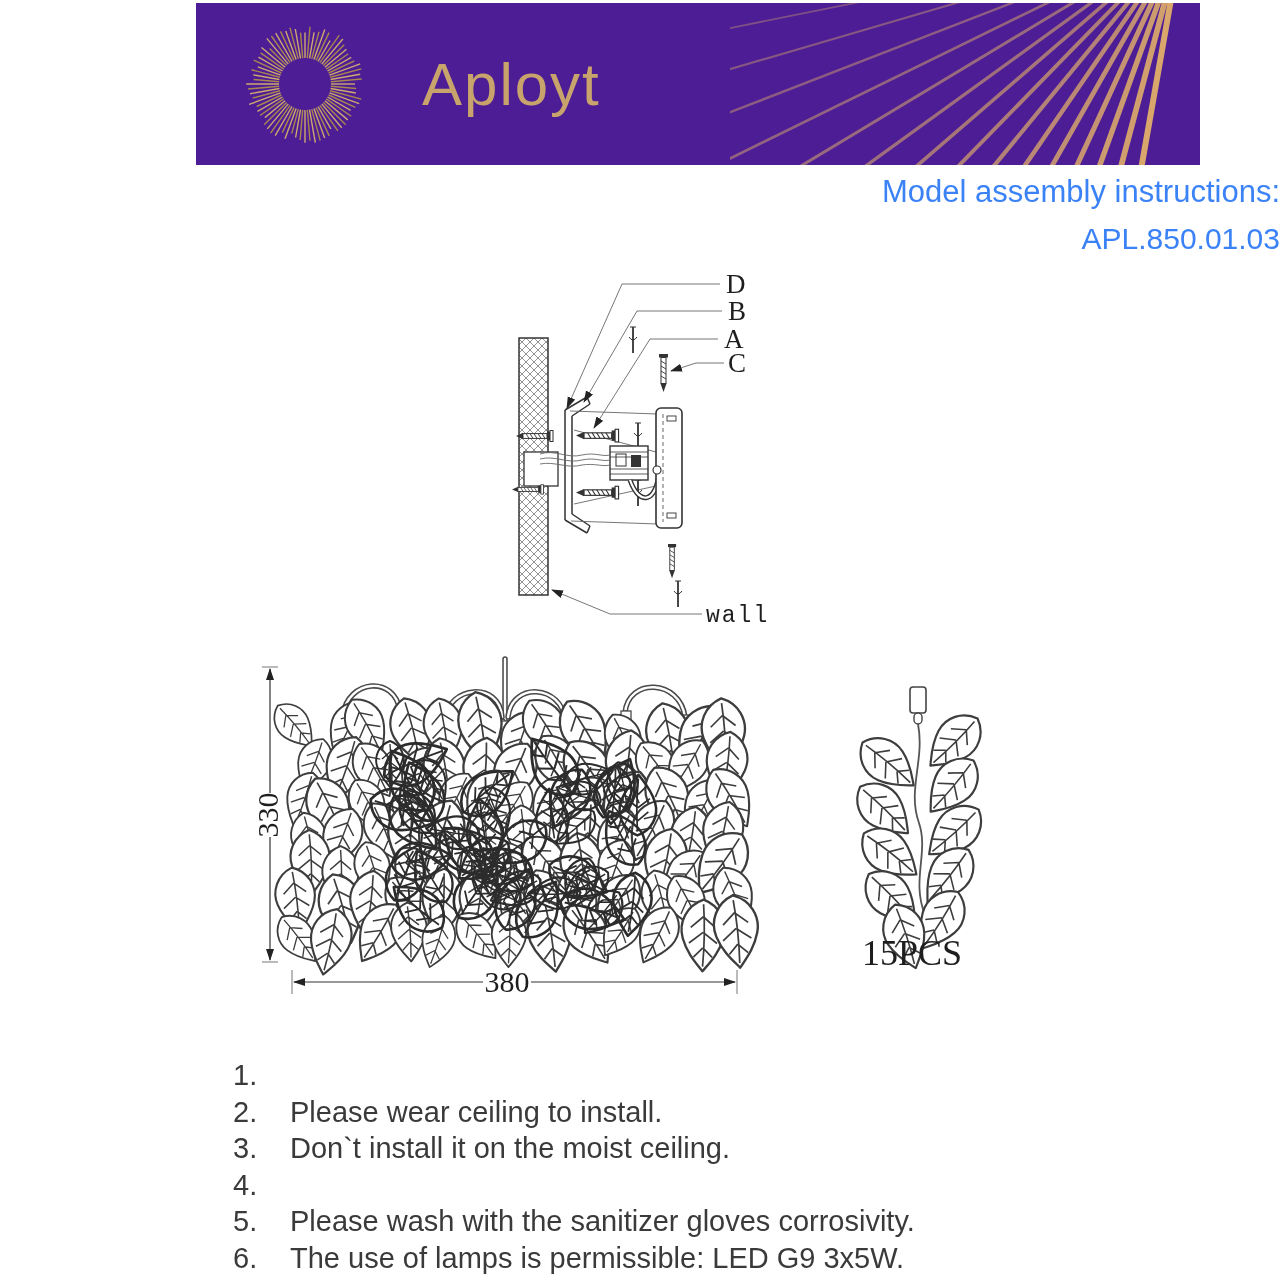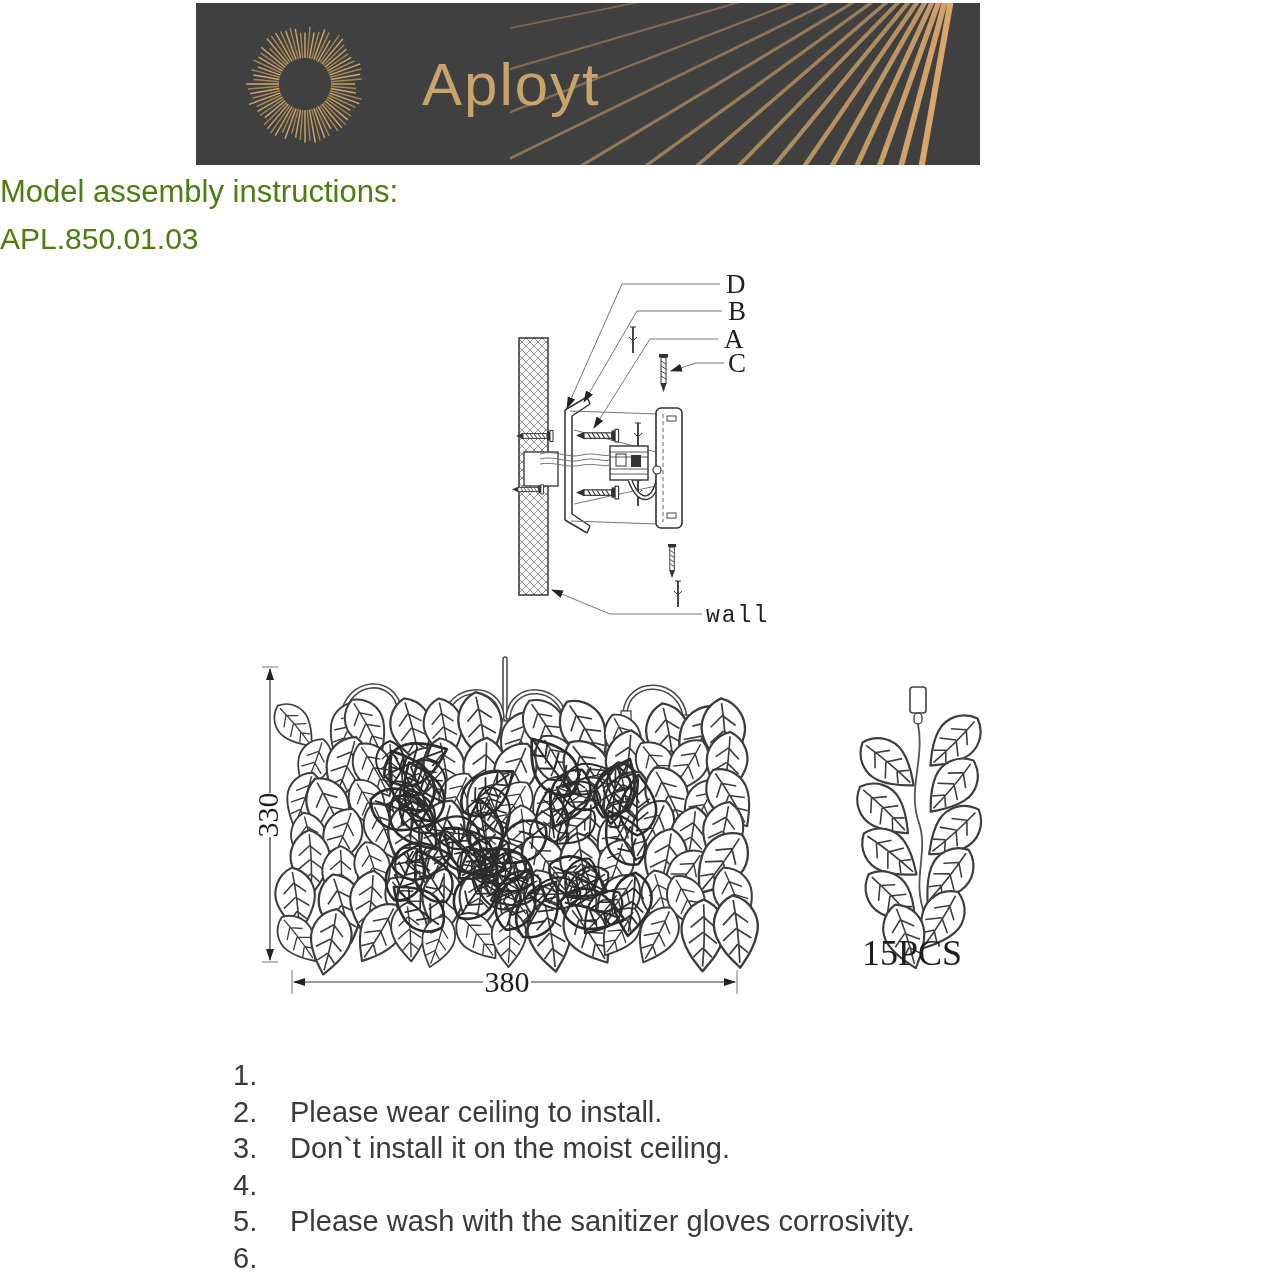--- a/index.html
+++ b/index.html
@@ -1,29 +1,29 @@
 <!DOCTYPE html>
 <html><head>
 <meta charset="utf-8">
 <style>
   html,body{margin:0;padding:0;background:#ffffff;}
   .page{position:relative;width:1280px;height:1280px;background:#ffffff;
         font-family:"Liberation Sans",sans-serif;overflow:hidden;}
 
   
-  .banner{position:absolute;left:196px;top:3px;width:784px;height:162px;
-          background:#404040;overflow:hidden;}
+  .banner{position:absolute;left:196px;top:3px;width:1004px;height:162px;
+          background:#4c1d95;overflow:hidden;}
   .banner svg{position:absolute;}
   .logo-svg{left:34px;top:0;}
   .fan-svg{right:0;top:0;}
   .brand{position:absolute;left:226px;top:0;height:100%;display:flex;align-items:center;
          color:#c8a46c;font-size:60px;font-weight:300;letter-spacing:2px;}
 
   
-  .title{position:absolute;left:0;top:174px;width:100%;text-align:left;color:#4d7c0f;}
+  .title{position:absolute;left:0;top:174px;width:100%;text-align:right;color:#3b82f6;}
   .title .t1{font-size:31px;}
   .title .t2{font-size:30px;margin-top:12px;}
 
   
   .diag{position:absolute;}
   #wall-svg{left:470px;top:258px;}
   #dim-svg{left:240px;top:645px;}
   #strand-svg{left:835px;top:675px;}
 
   .ln{stroke:#333;fill:none;stroke-width:1.5;}
@@ -471,16 +471,17 @@
     </div>
     <div class="row">
       <span class="n">4.</span>
     </div>
     <div class="row">
       <span class="n">5.</span>
       <span class="t">Please wash with the sanitizer gloves corrosivity.</span>
     </div>
     <div class="row">
       <span class="n">6.</span>
+      <span class="t">The use of lamps is permissible: LED G9 3x5W.</span>
     </div>
   </div>
 
 </div>
 
 </body></html>

